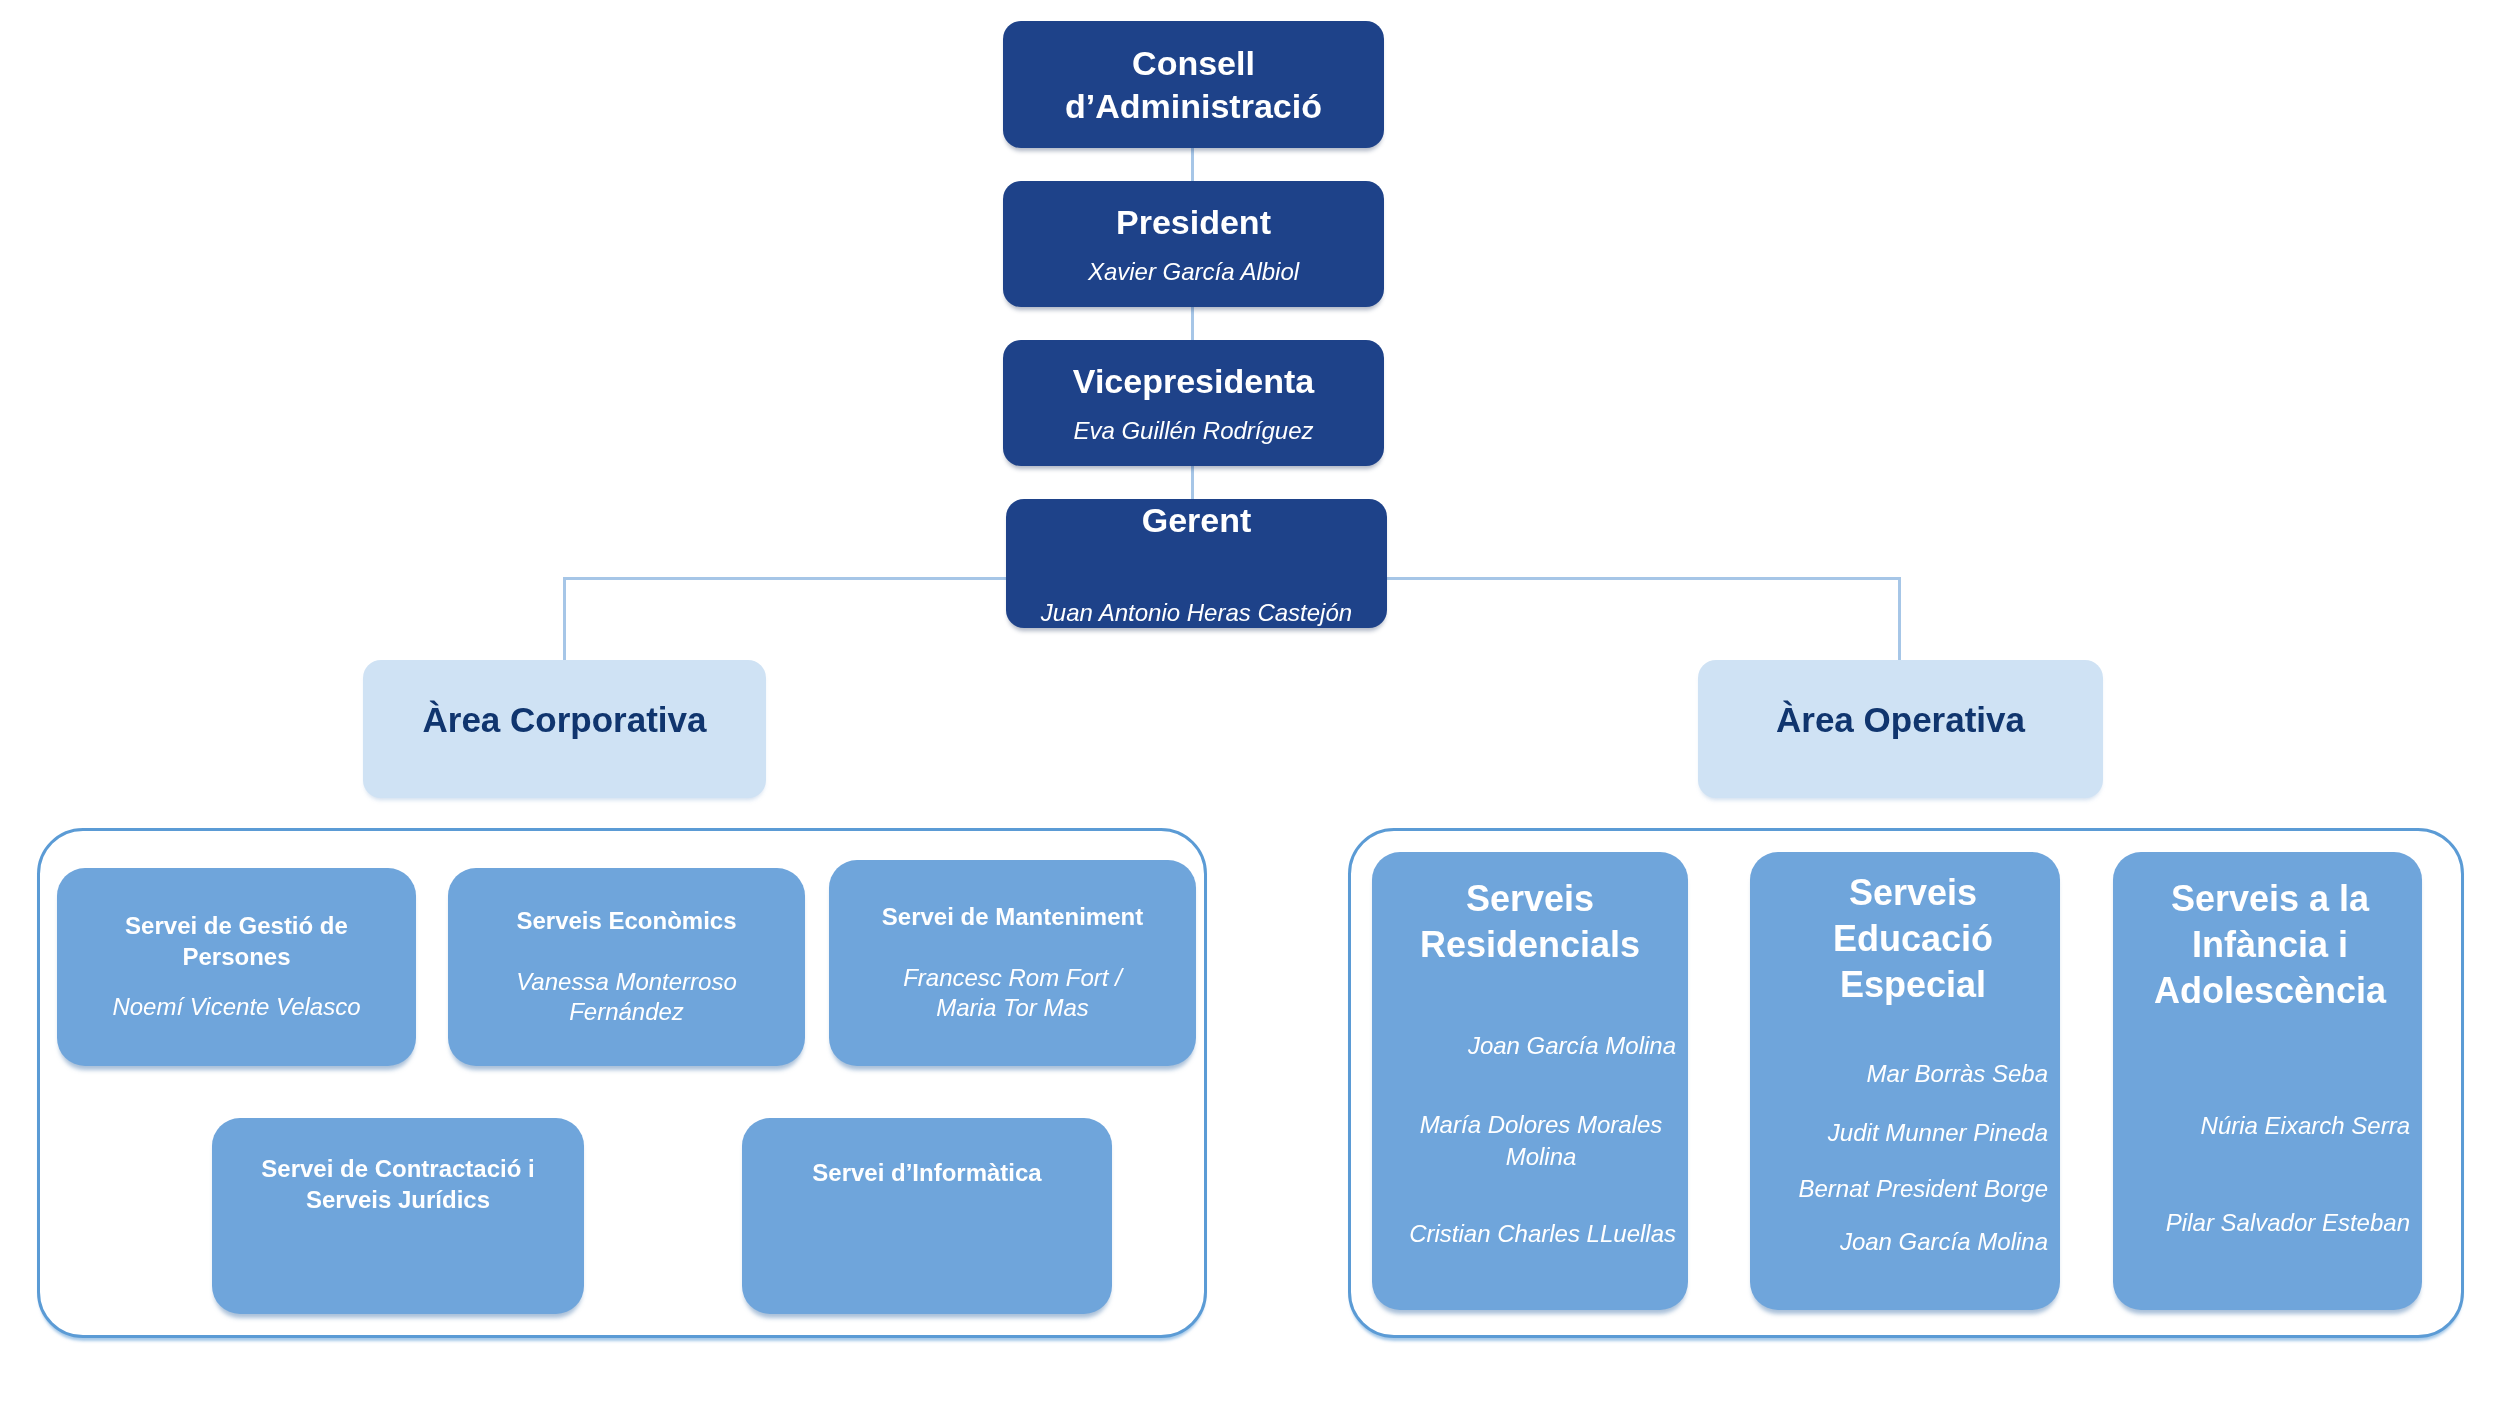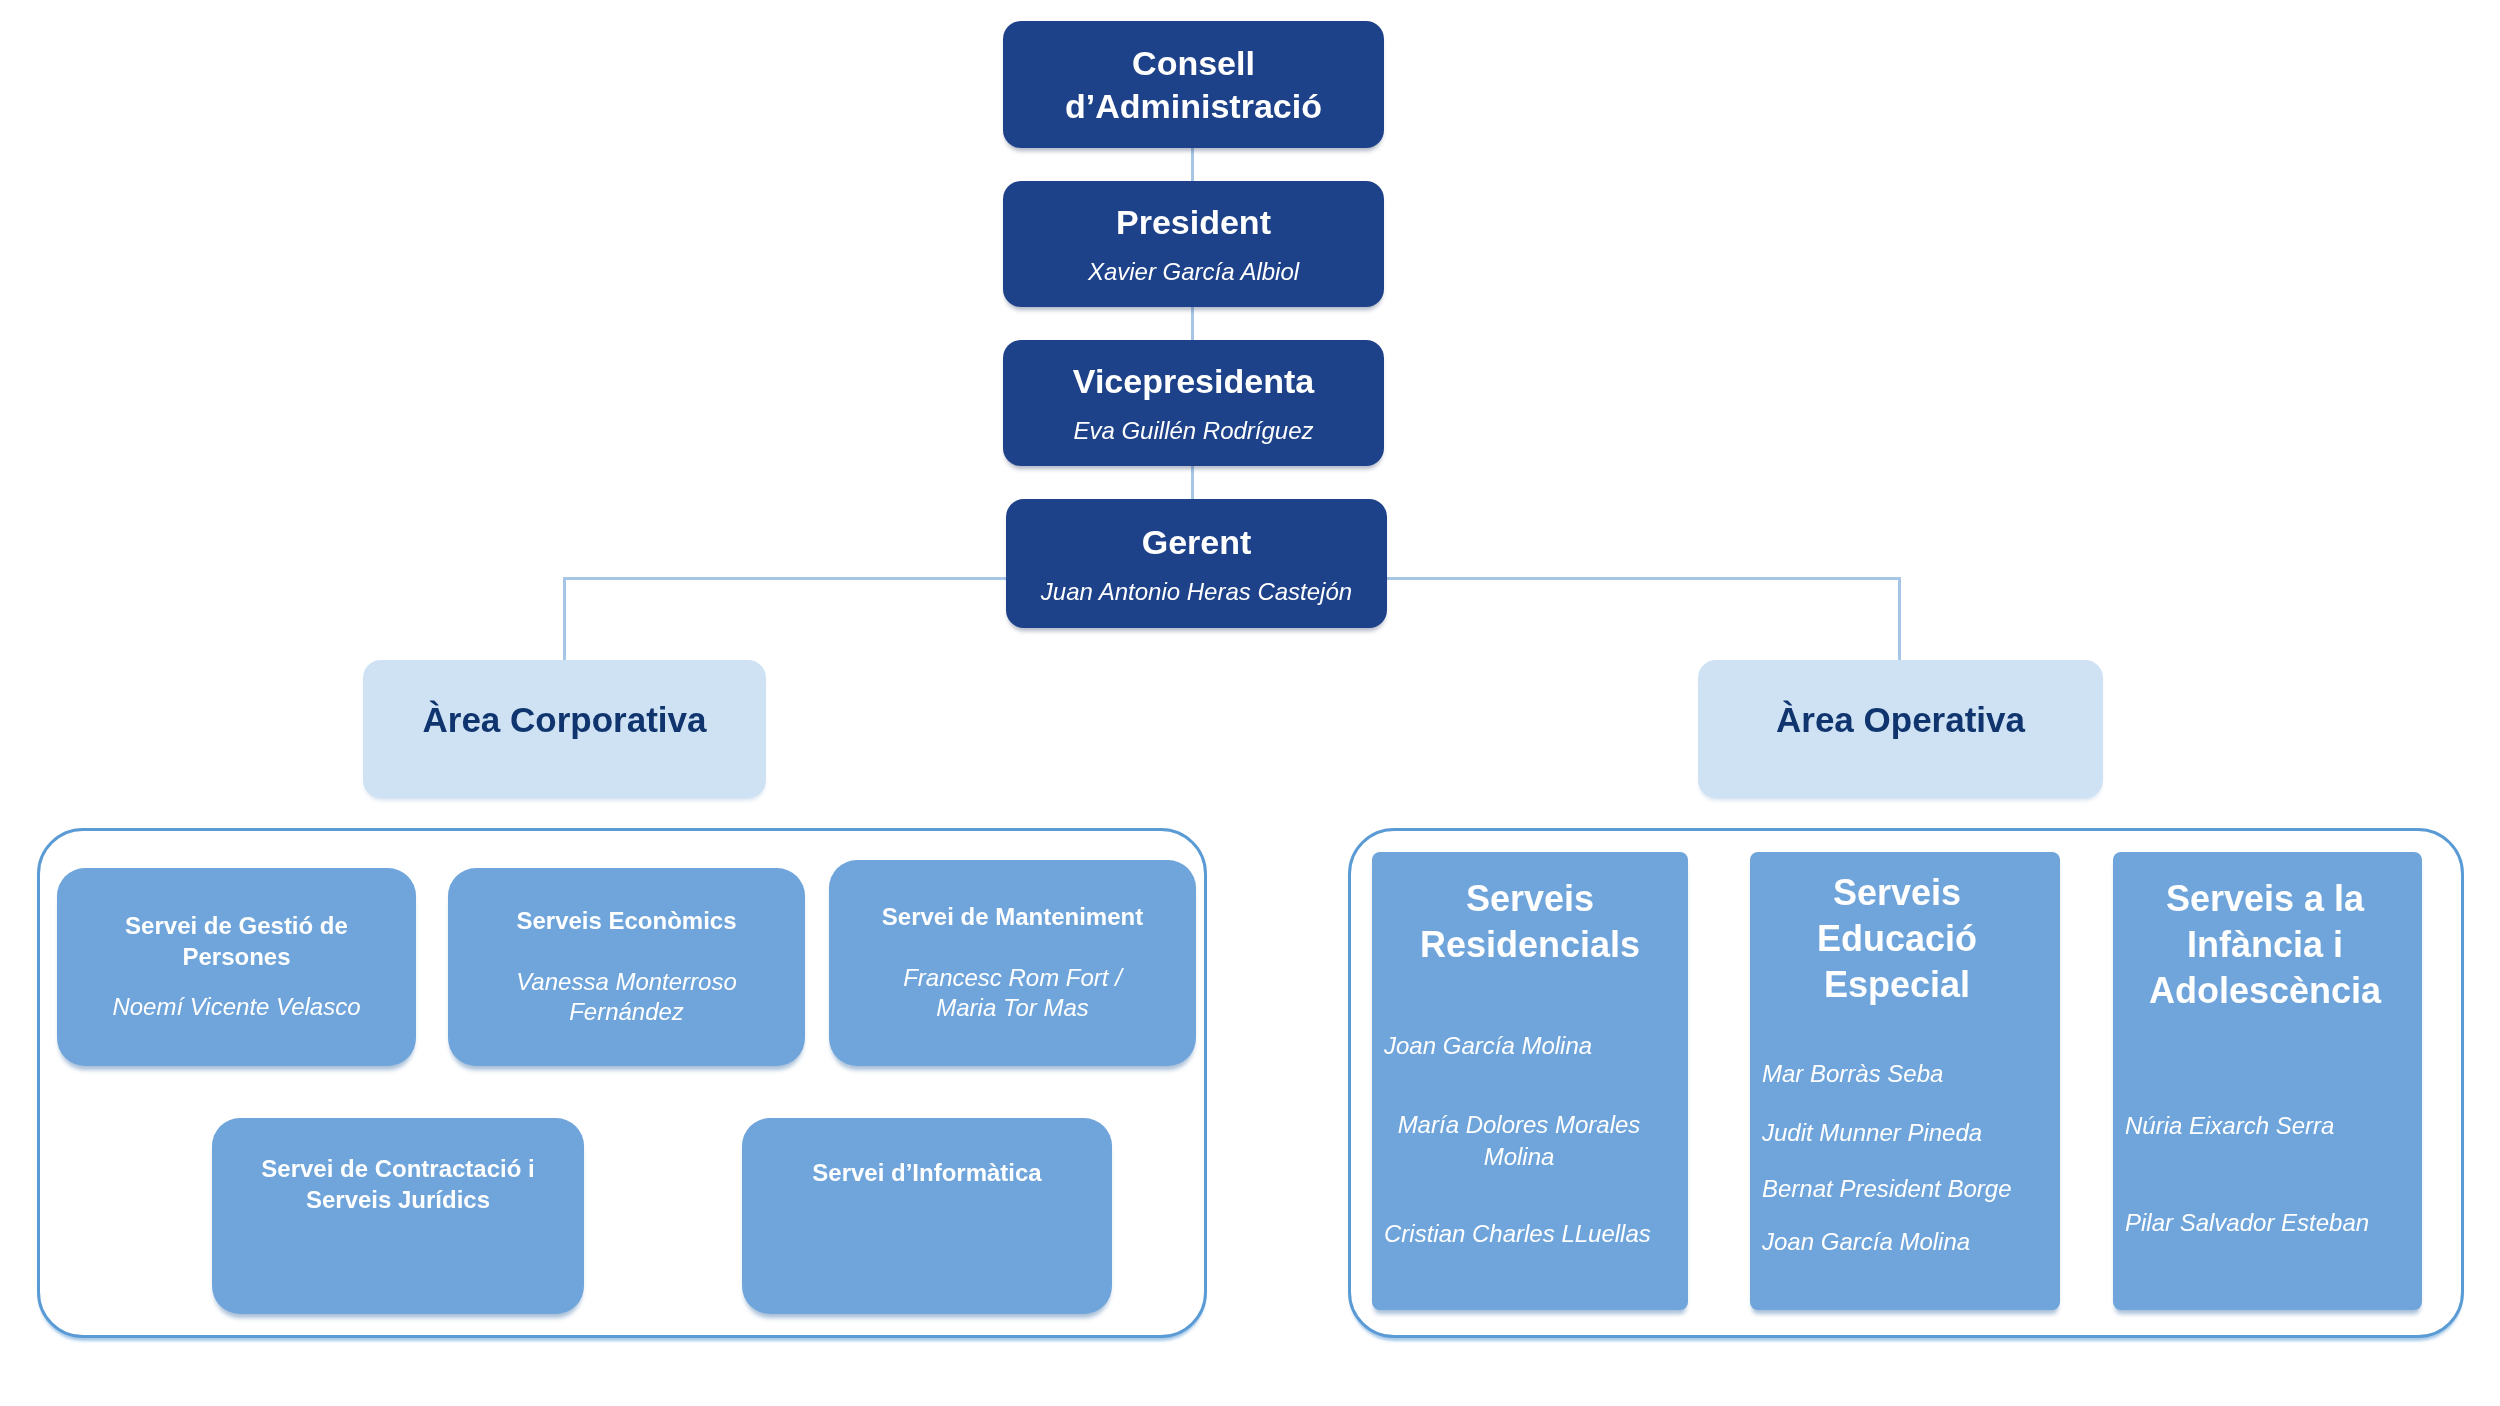--- a/index.html
+++ b/index.html
@@ -28,21 +28,21 @@
     border-radius:18px;
     display:flex;flex-direction:column;align-items:center;justify-content:center;
     text-align:center;gap:15px;
     box-shadow:0 5px 4px -2px rgba(30,50,90,.35);
   }
   .box-navy .title{font-weight:bold;font-size:34px;line-height:1.24;}
   .box-navy .name{font-style:italic;font-size:24px;line-height:1.2;}
   #chain-0{left:1003px;top:21px;width:381px;height:127px;}
   #chain-1{left:1003px;top:181px;width:381px;height:126px;}
   #chain-2{left:1003px;top:340px;width:381px;height:126px;}
-  #chain-3{left:1006px;top:499px;width:381px;height:129px;}
+  #chain-3{left:1006px;top:499px;width:381px;height:129px;justify-content:space-between;}
   #chain-0 .title{max-width:330px;}
 
   
   .area-box{
     position:absolute;z-index:2;
     background:var(--light-blue);color:var(--navy-text);
     border-radius:18px;
     display:flex;align-items:center;justify-content:center;
     font-weight:bold;font-size:35px;text-align:center;
     padding-bottom:18px;
@@ -80,22 +80,22 @@
   #svc-manteniment .name{max-width:250px;}
   #svc-contractacio{left:212px;top:1118px;width:372px;height:196px;justify-content:flex-start;padding-top:36px;}
   #svc-contractacio .title{max-width:280px;}
   #svc-informatica{left:742px;top:1118px;width:370px;height:196px;justify-content:flex-start;padding-top:40px;}
   #svc-informatica .title{max-width:260px;}
 
   
   .svc-col{
     position:absolute;z-index:2;
     background:var(--mid-blue);color:var(--white-text);
-    border-radius:8px;
-    display:flex;flex-direction:column;align-items:flex-start;
+    border-radius:28px;
+    display:flex;flex-direction:column;align-items:flex-end;
     text-align:center;padding:8px 12px;
     box-shadow:0 6px 4px -2px rgba(84,130,180,.5);
   }
   .svc-col .title{font-weight:bold;font-size:36px;line-height:1.28;}
   .svc-col .name{font-style:italic;font-size:24px;line-height:1.3;}
   #col-residencials{left:1372px;top:852px;width:316px;height:458px;}
   #col-residencials .title{margin-top:16px;}
   #col-residencials p:nth-of-type(1){margin-top:62px;}
   #col-residencials p:nth-of-type(2){margin-top:48px;max-width:270px;}
   #col-residencials p:nth-of-type(3){margin-top:46px;}

